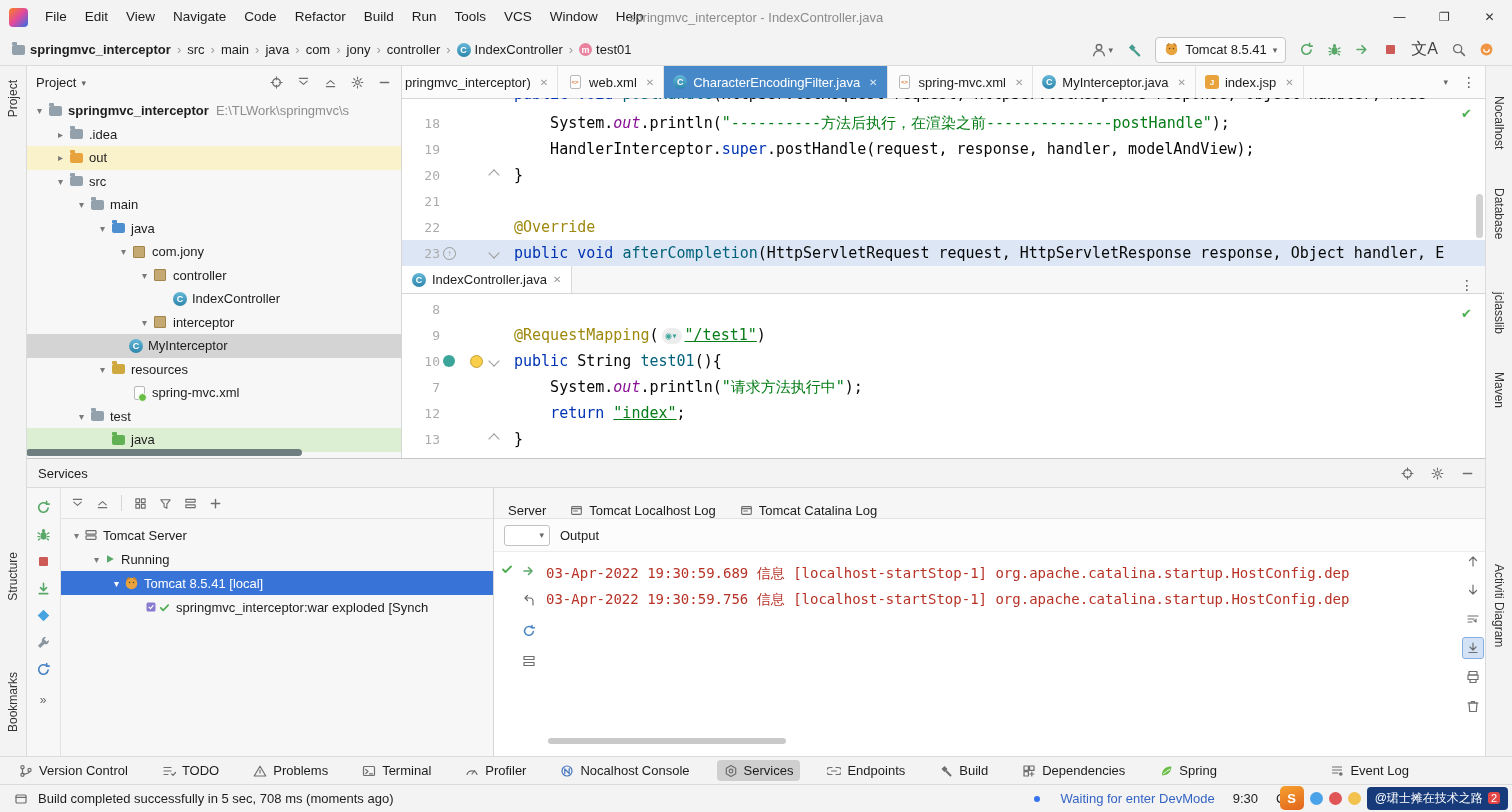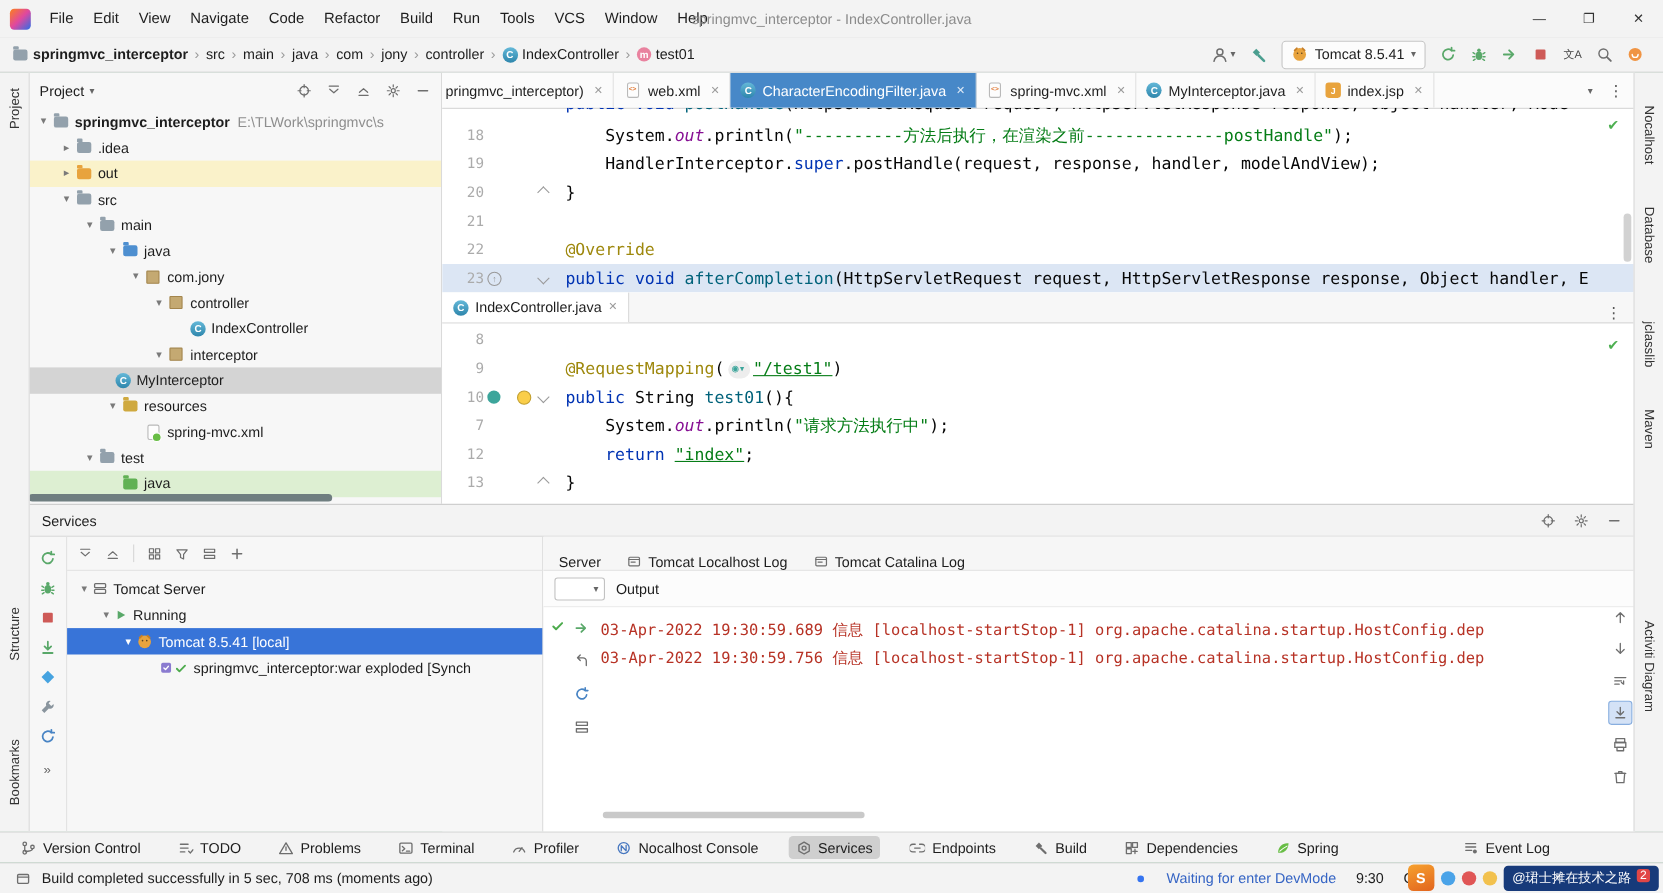--- a/index.html
+++ b/index.html
@@ -14,21 +14,21 @@
 .win-controls{margin-left:auto;display:flex;height:100%}
 .win-btn{width:45px;display:flex;align-items:center;justify-content:center;font-size:12px;color:#333}
 
 #toolbar{position:absolute;top:34px;left:0;right:0;height:32px;background:#F3F3F3;border-bottom:1px solid #DBDBDB;display:flex;align-items:center;padding:0 10px;box-sizing:border-box;z-index:6}
 #crumbs{display:flex;align-items:center;min-width:0;white-space:nowrap}
 .crumb-item{display:inline-flex;align-items:center;gap:4px;font-size:13px}
 .crumb-item.b{font-weight:700}
 .crumb-sep{margin:0 6px;color:#9B9B9B}
 .toolbar-right{margin-left:auto;display:flex;align-items:center;gap:13px;padding-right:8px;flex:none}
 .tbtn{display:inline-flex;align-items:center;gap:2px}
-.translate{font-size:10px;color:#444}
+.translate{font-size:16px;color:#444}
 .runconfig{display:flex;align-items:center;gap:6px;height:24px;padding:0 8px;background:#FCFCFC;border:1px solid #C6C6C6;border-radius:4px;font-size:13px}
 .carr{font-size:9px;color:#666}
 .svgi{display:inline-flex;align-items:center;justify-content:center}
 
 #main{position:absolute;top:66px;left:0;right:0;bottom:56px;background:#fff}
 .stripe{position:absolute;top:0;bottom:0;width:26px;background:#F3F3F3;z-index:4}
 #stripe-left{left:0;border-right:1px solid #DBDBDB}
 #stripe-right{right:0;border-left:1px solid #DBDBDB}
 .vlabel{position:absolute;left:0;width:26px;display:flex;justify-content:center;font-size:12px;color:#333}
 #stripe-right .vlabel{left:auto;right:0}
@@ -138,21 +138,21 @@
 .bitem{display:flex;align-items:center;gap:6px;font-size:13px;padding:3px 7px;border-radius:4px;white-space:nowrap}
 .bitem.active{background:#CFCFCF}
 #statusbar{position:absolute;left:0;right:0;top:784px;height:28px;background:#F3F3F3;border-top:1px solid #DBDBDB;display:flex;align-items:center;padding:0 14px;box-sizing:border-box;font-size:13px;z-index:6}
 .sb-left{display:flex;align-items:center;gap:10px}
 .sb-right{margin-left:auto;display:flex;align-items:center;gap:18px;padding-right:196px}
 .devmode{color:#3564C4}
 #watermark{position:absolute;right:4px;bottom:2px;display:flex;align-items:center;gap:6px;z-index:9}
 .wm-s{width:24px;height:24px;border-radius:5px;background:linear-gradient(160deg,#F6A12D,#E2641E);color:#fff;font-weight:700;font-size:13px;display:flex;align-items:center;justify-content:center}
 .wm-s::before{content:"S"}
 .wm-dot{width:13px;height:13px;border-radius:50%}
-.wm-text{background:#173A7A;color:#fff;border-radius:4px;padding:3px 8px;font-size:12px;display:flex;align-items:flex-start;gap:5px}
+.wm-text{background:#173A7A;color:#fff;border-radius:4px;padding:3px 8px;font-size:12px;display:flex;align-items:center;gap:5px}
 .wm-badge{background:#E14646;border-radius:3px;padding:0 3px;font-size:11px}
 </style>
 </head>
 <body>
 
 <div id="app">
 
   <div id="titlebar">
     <span class="logo"></span>
     <div id="menubar">
@@ -441,21 +441,21 @@
             <span class="ic-class"></span>
             <span class="tlabel">IndexController</span>
           </div>
           <div class="trow" style="padding-left: 111px;">
             <span class="tarw">▾</span>
             <span class="ic">
               <span class="ic-pkg"></span>
             </span>
             <span class="tlabel">interceptor</span>
           </div>
-          <div class="trow row-selected" style="padding-left: 64px;">
+          <div class="trow row-selected" style="padding-left: 88px;">
             <span class="tarw"></span>
             <span class="ic-class"></span>
             <span class="tlabel">MyInterceptor</span>
           </div>
           <div class="trow" style="padding-left: 69px;">
             <span class="tarw">▾</span>
             <span class="ic">
               <span class="fb fb-res"></span>
             </span>
             <span class="tlabel">resources</span>

